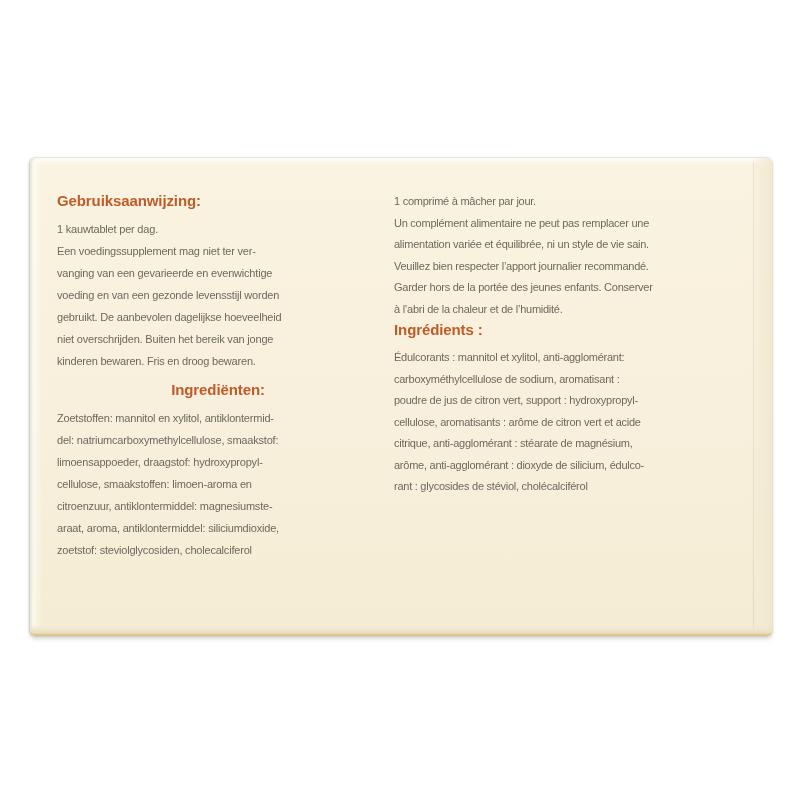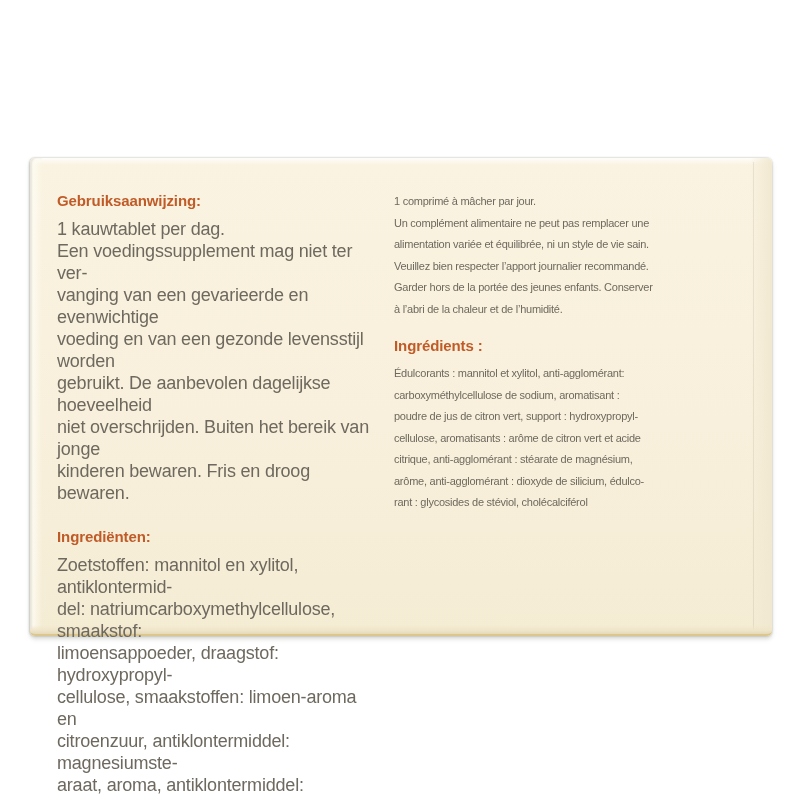--- a/index.html
+++ b/index.html
@@ -86,29 +86,29 @@
   .col-nl { width: 322px; flex: none; }
   .col-fr { flex: 1; min-width: 0; }
   .section-heading {
     color: #c05b28;
     font-weight: bold;
     font-size: 15px;
     line-height: 19px;
     margin: 0 0 8px 0;
     letter-spacing: -0.1px;
   }
-  .heading-2-nl { margin-top: 23px; }
-  .heading-2-fr { margin-top: 16px; }
+  .heading-2-nl { margin-top: 8px; text-align: center; }
+  .heading-2-fr { }
   .body-text {
     color: #6e695f;
     white-space: pre-line;
     margin: 0;
   }
   .col-nl .body-text {
-    font-size: 18px;
+    font-size: 11px;
     line-height: 22px;
     letter-spacing: -0.2px;
   }
   .col-fr .body-text {
     font-size: 11px;
     line-height: 21.5px;
     letter-spacing: -0.25px;
   }
 </style>
 </head>

